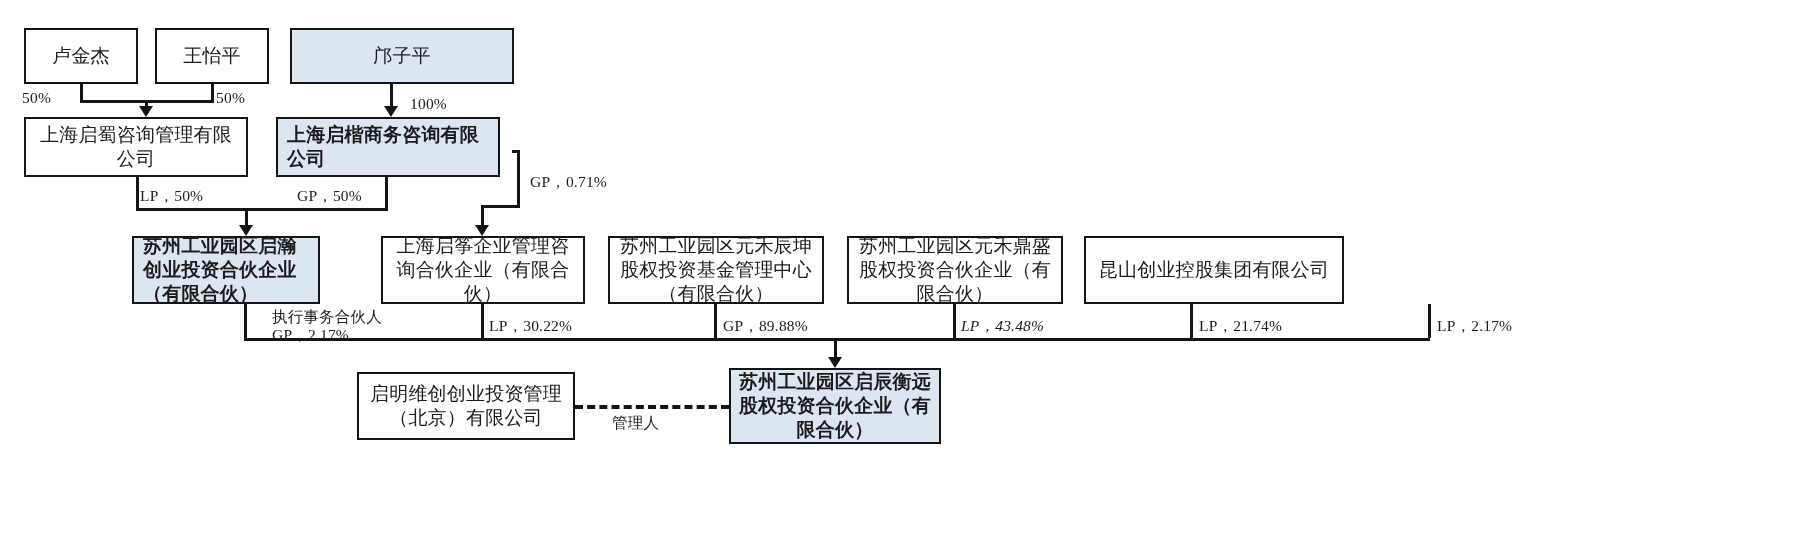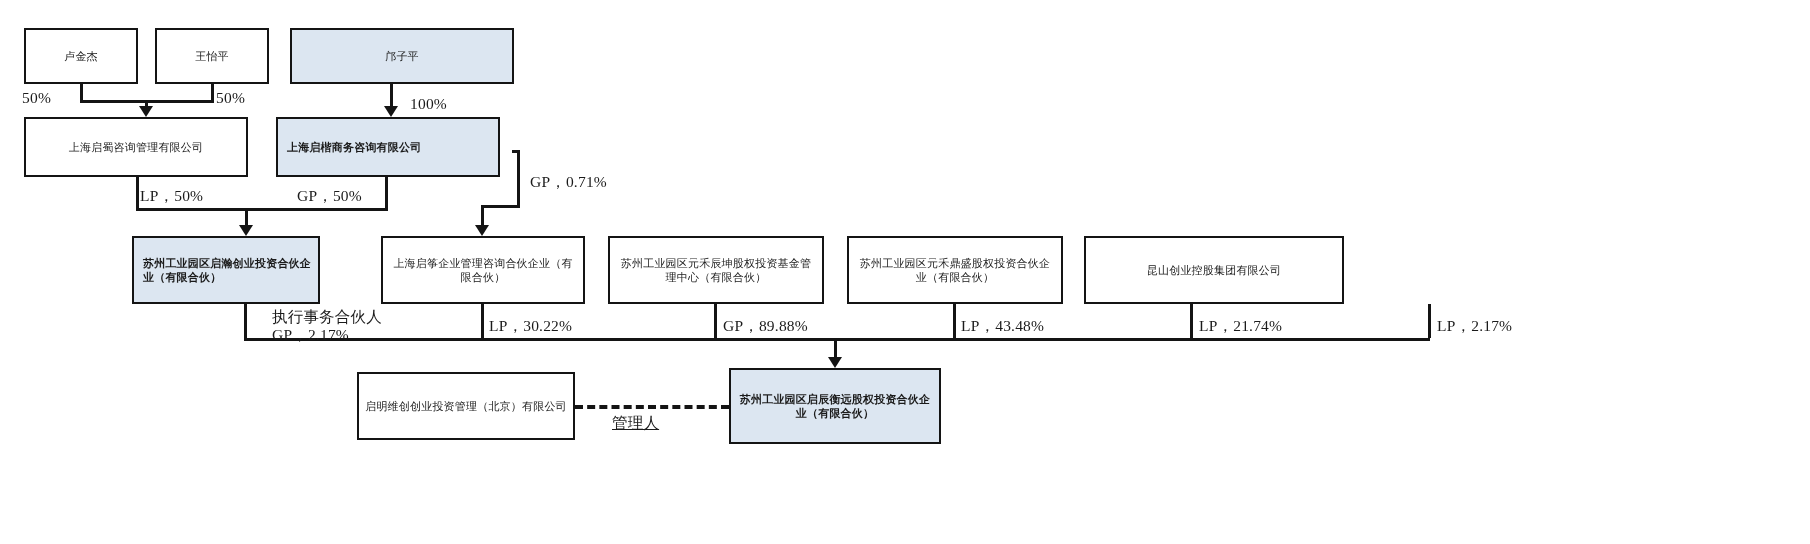--- a/index.html
+++ b/index.html
@@ -15,21 +15,21 @@
   .box{
     position:absolute;
     box-sizing:border-box;
     border:2.5px solid #141414;
     background:#ffffff;
     display:flex;
     align-items:center;
     justify-content:center;
     text-align:center;
     line-height:1.28;
-    font-size:11px;
+    font-size:19px;
     color:#1b1b1b;
     padding:2px 6px;
     letter-spacing:0.2px;
   }
   .box.shaded{ background:#dce6f1; }
   .box.bold{ font-weight:bold; }
   .box .txt{display:block;width:100%;}
 
   
   .hline{position:absolute;background:#141414;height:2.5px;}
@@ -158,22 +158,22 @@
   <div class="vline" style="left:834px;top:338px;height:22px;"></div>
   <div class="arrow" style="left:828px;top:357px;"></div>
 
   <span class="lbl cn" style="left:272px;top:307px;">执行事务合伙人</span>
   <span class="lbl" style="left:272px;top:325px;">GP，2.17%</span>
 
   <span class="lbl" style="left:489px;top:316px;">LP，30.22%</span>
 
   <span class="lbl" style="left:723px;top:316px;">GP，89.88%</span>
 
-  <span class="lbl" style="left:961px;top:316px;">LP，43.48%</span>
+  <span class="lbl" style="left:961px;top:316px;font-style:italic;">LP，43.48%</span>
 
   <span class="lbl" style="left:1199px;top:316px;">LP，21.74%</span>
 
   <span class="lbl" style="left:1437px;top:316px;">LP，2.17%</span>
 
   <div class="dash" style="left:575px;top:405px;width:154px;"></div>
-  <span class="lbl cn" style="left:612px;top:413px;text-decoration:underline;">管理人</span>
+  <span class="lbl cn" style="left:612px;top:413px;">管理人</span>
 
 </div>
 
 </body></html>

